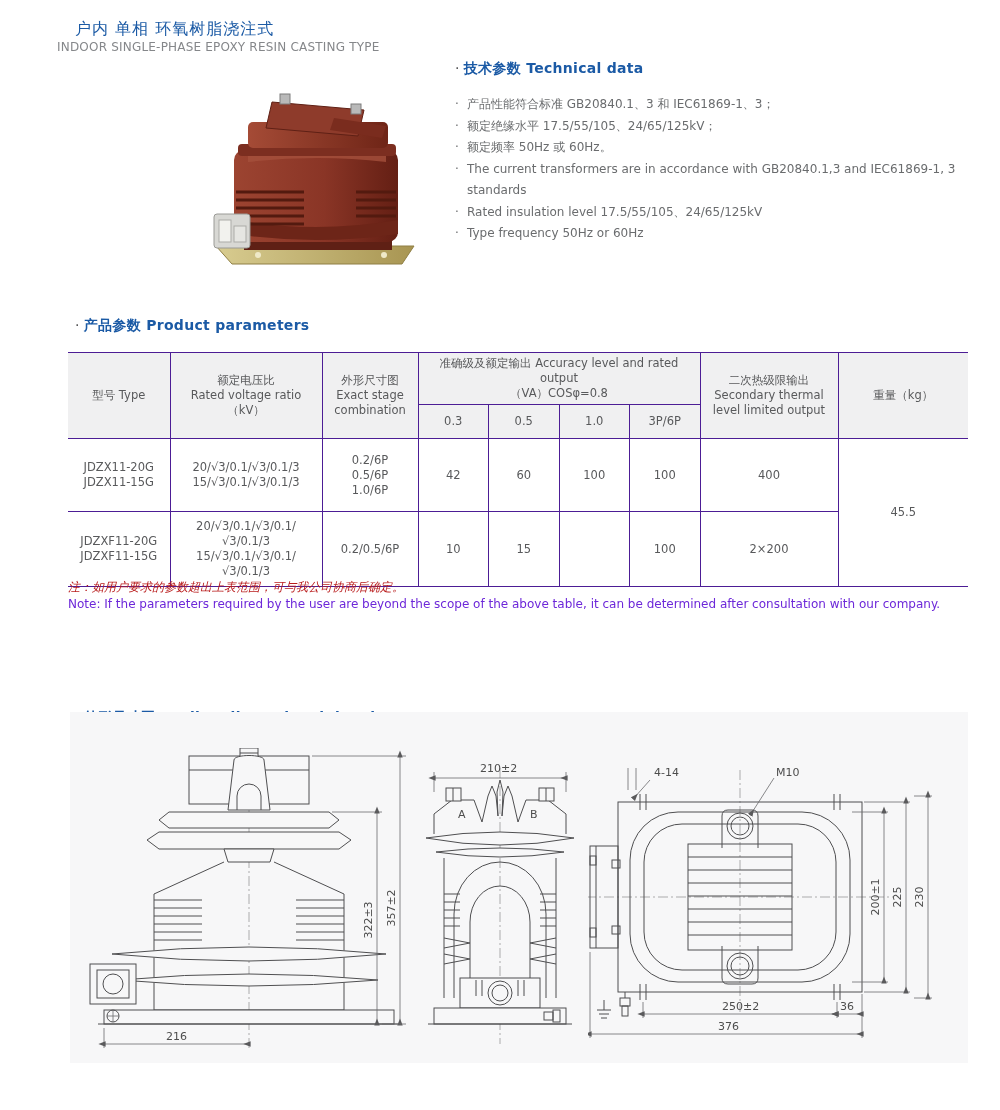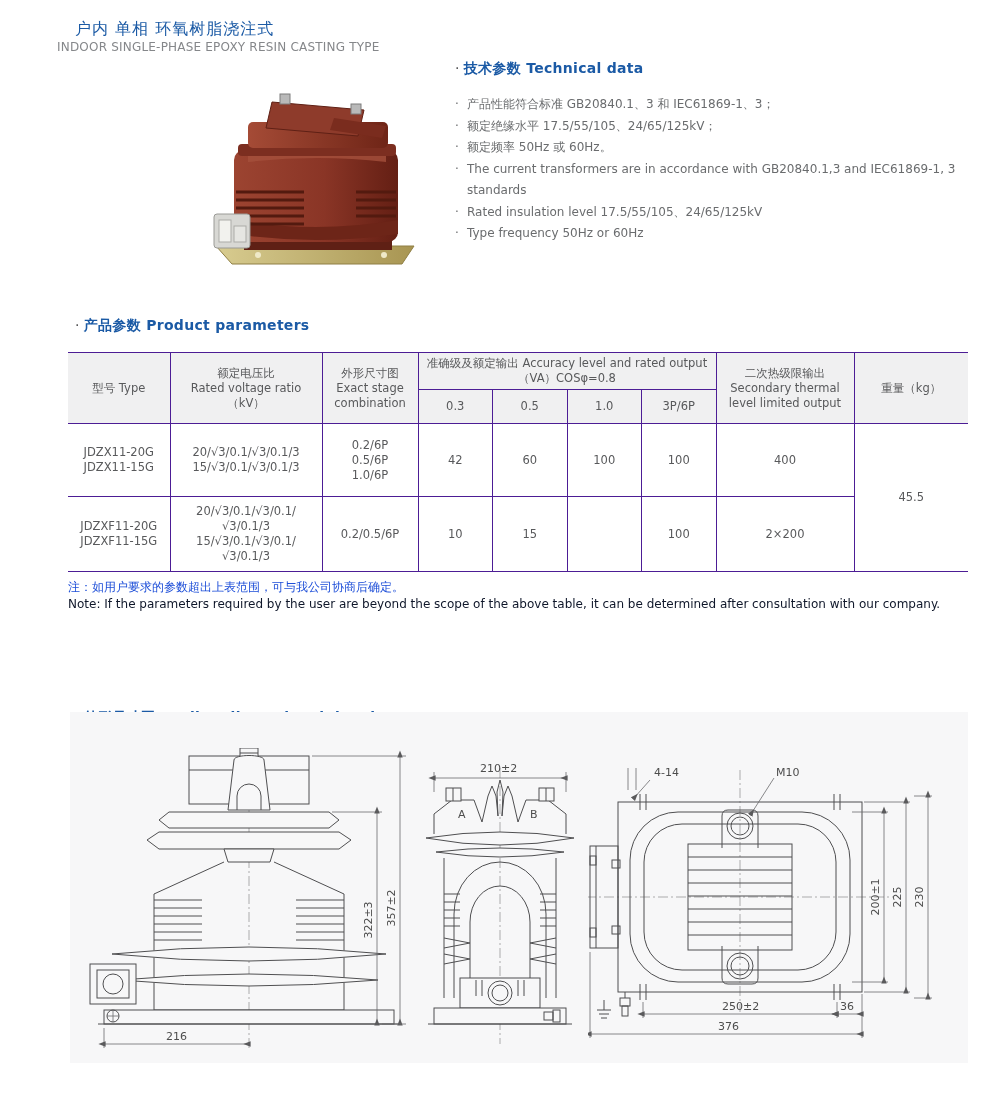--- a/index.html
+++ b/index.html
@@ -31,24 +31,24 @@
   table { border-collapse:collapse; width:900px; text-align:center; color:#58595b; font-size:11.5px; table-layout:fixed; }
   th,td { border:1px solid #4c1d95; font-weight:normal; padding:3px 2px; line-height:15px; }
   thead th { background:#f0f0f1; }
   tr > *:first-child { border-left:none; }
   tr > *:last-child { border-right:none; }
   .h1row th { height:34px; }
   .subrow th { height:34px; }
   tbody tr.r1 td { height:73px; }
   tbody tr.r2 td { height:75px;margin-left:9px; }
   .c-type{width:102px}.c-ratio{width:152px}.c-stage{width:96px}
-  .c-v{width:70px}.c-3p{width:72px}.c-sec{width:138px}.c-wt{width:114px}
-
-  .note { left:68px; font-size:12px; color:#0f172a; }
-  .note-zh { top:579px; color:#1d4ed8; }
+  .c-v{width:70px}.c-3p{width:72px}.c-sec{width:138px}.c-wt{width:130px}
+
+  .note { left:68px; font-size:12px; color:#6d28d9; }
+  .note-zh { top:579px; color:#b91c1c;font-style:italic; }
   .note-en { top:597px; }
 
   
   .panel { left:70px; top:712px; width:898px; height:351px; background:#f7f7f8; }
   svg text { font-size:11px; fill:#4d4d4d; font-family:"DejaVu Sans","Liberation Sans",sans-serif; }
   .dline { stroke:#4f4f51; stroke-width:1; fill:none; }
   .dfill { stroke:#4f4f51; stroke-width:1; fill:#f7f7f8; }
   .dim  { stroke:#6b6b6d; stroke-width:0.8; fill:none; }
   .cl   { stroke:#8a8a8c; stroke-width:0.7; stroke-dasharray:10 3 2 3; fill:none; }
 </style>

